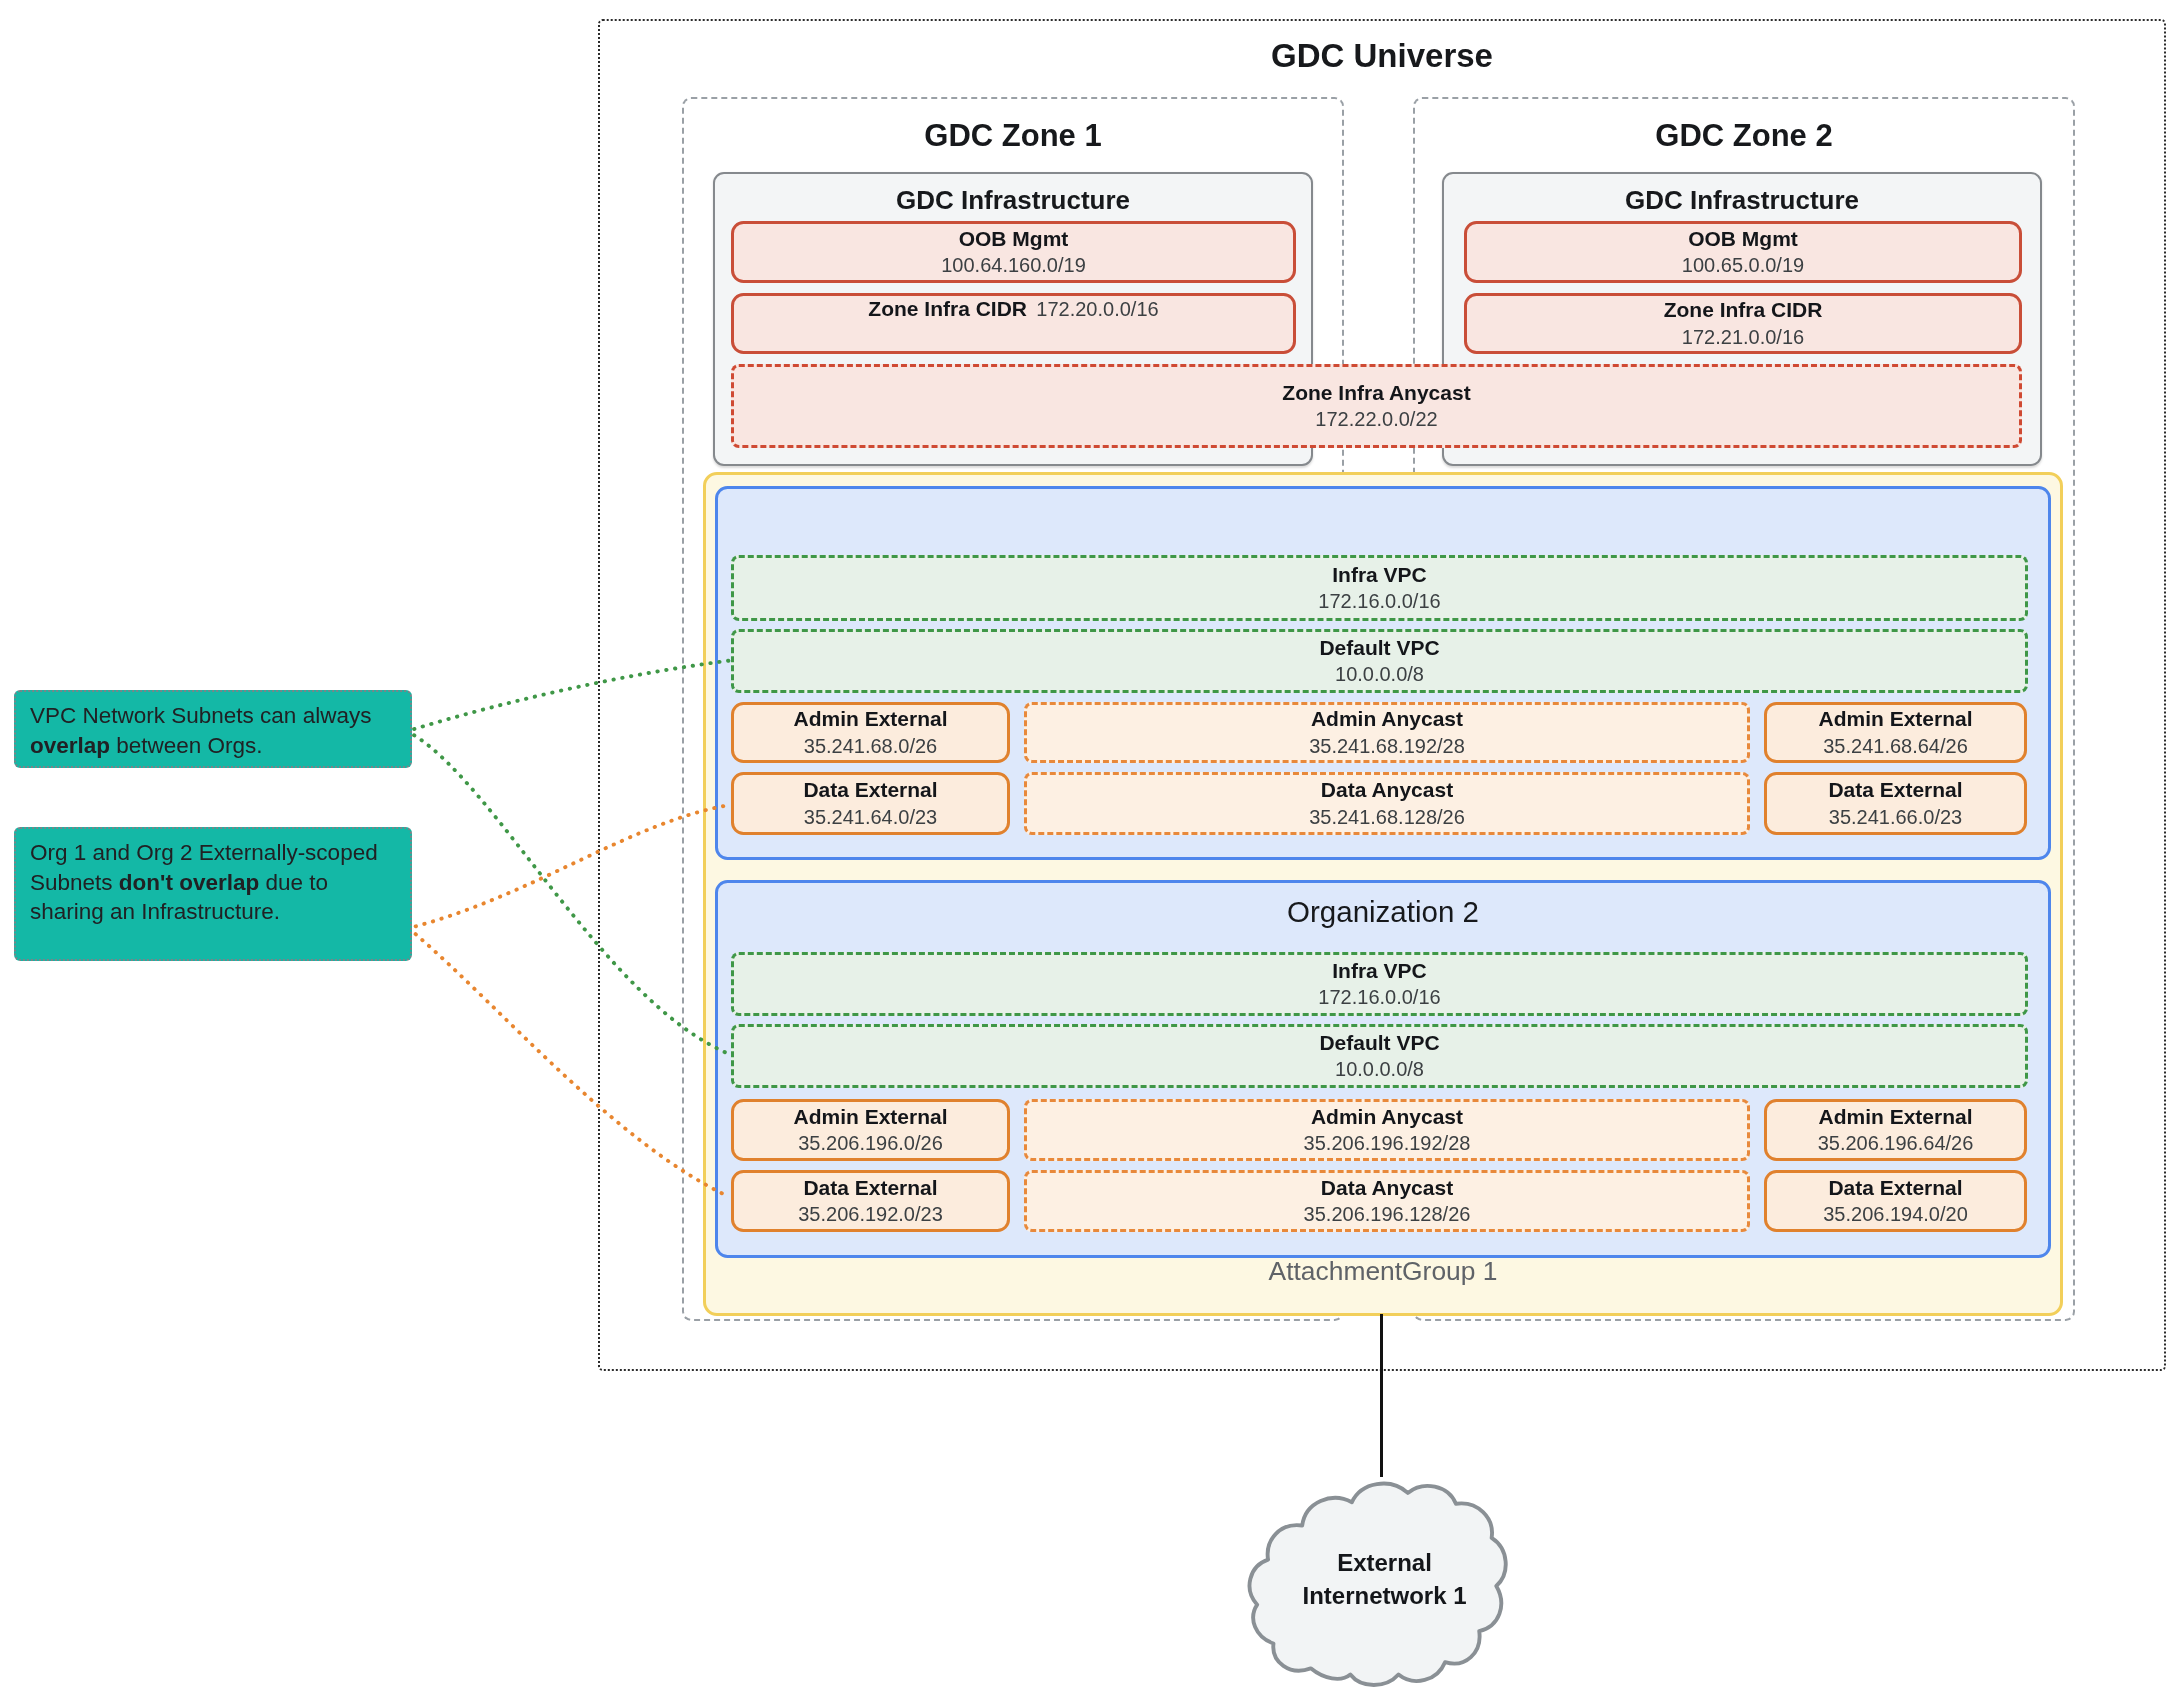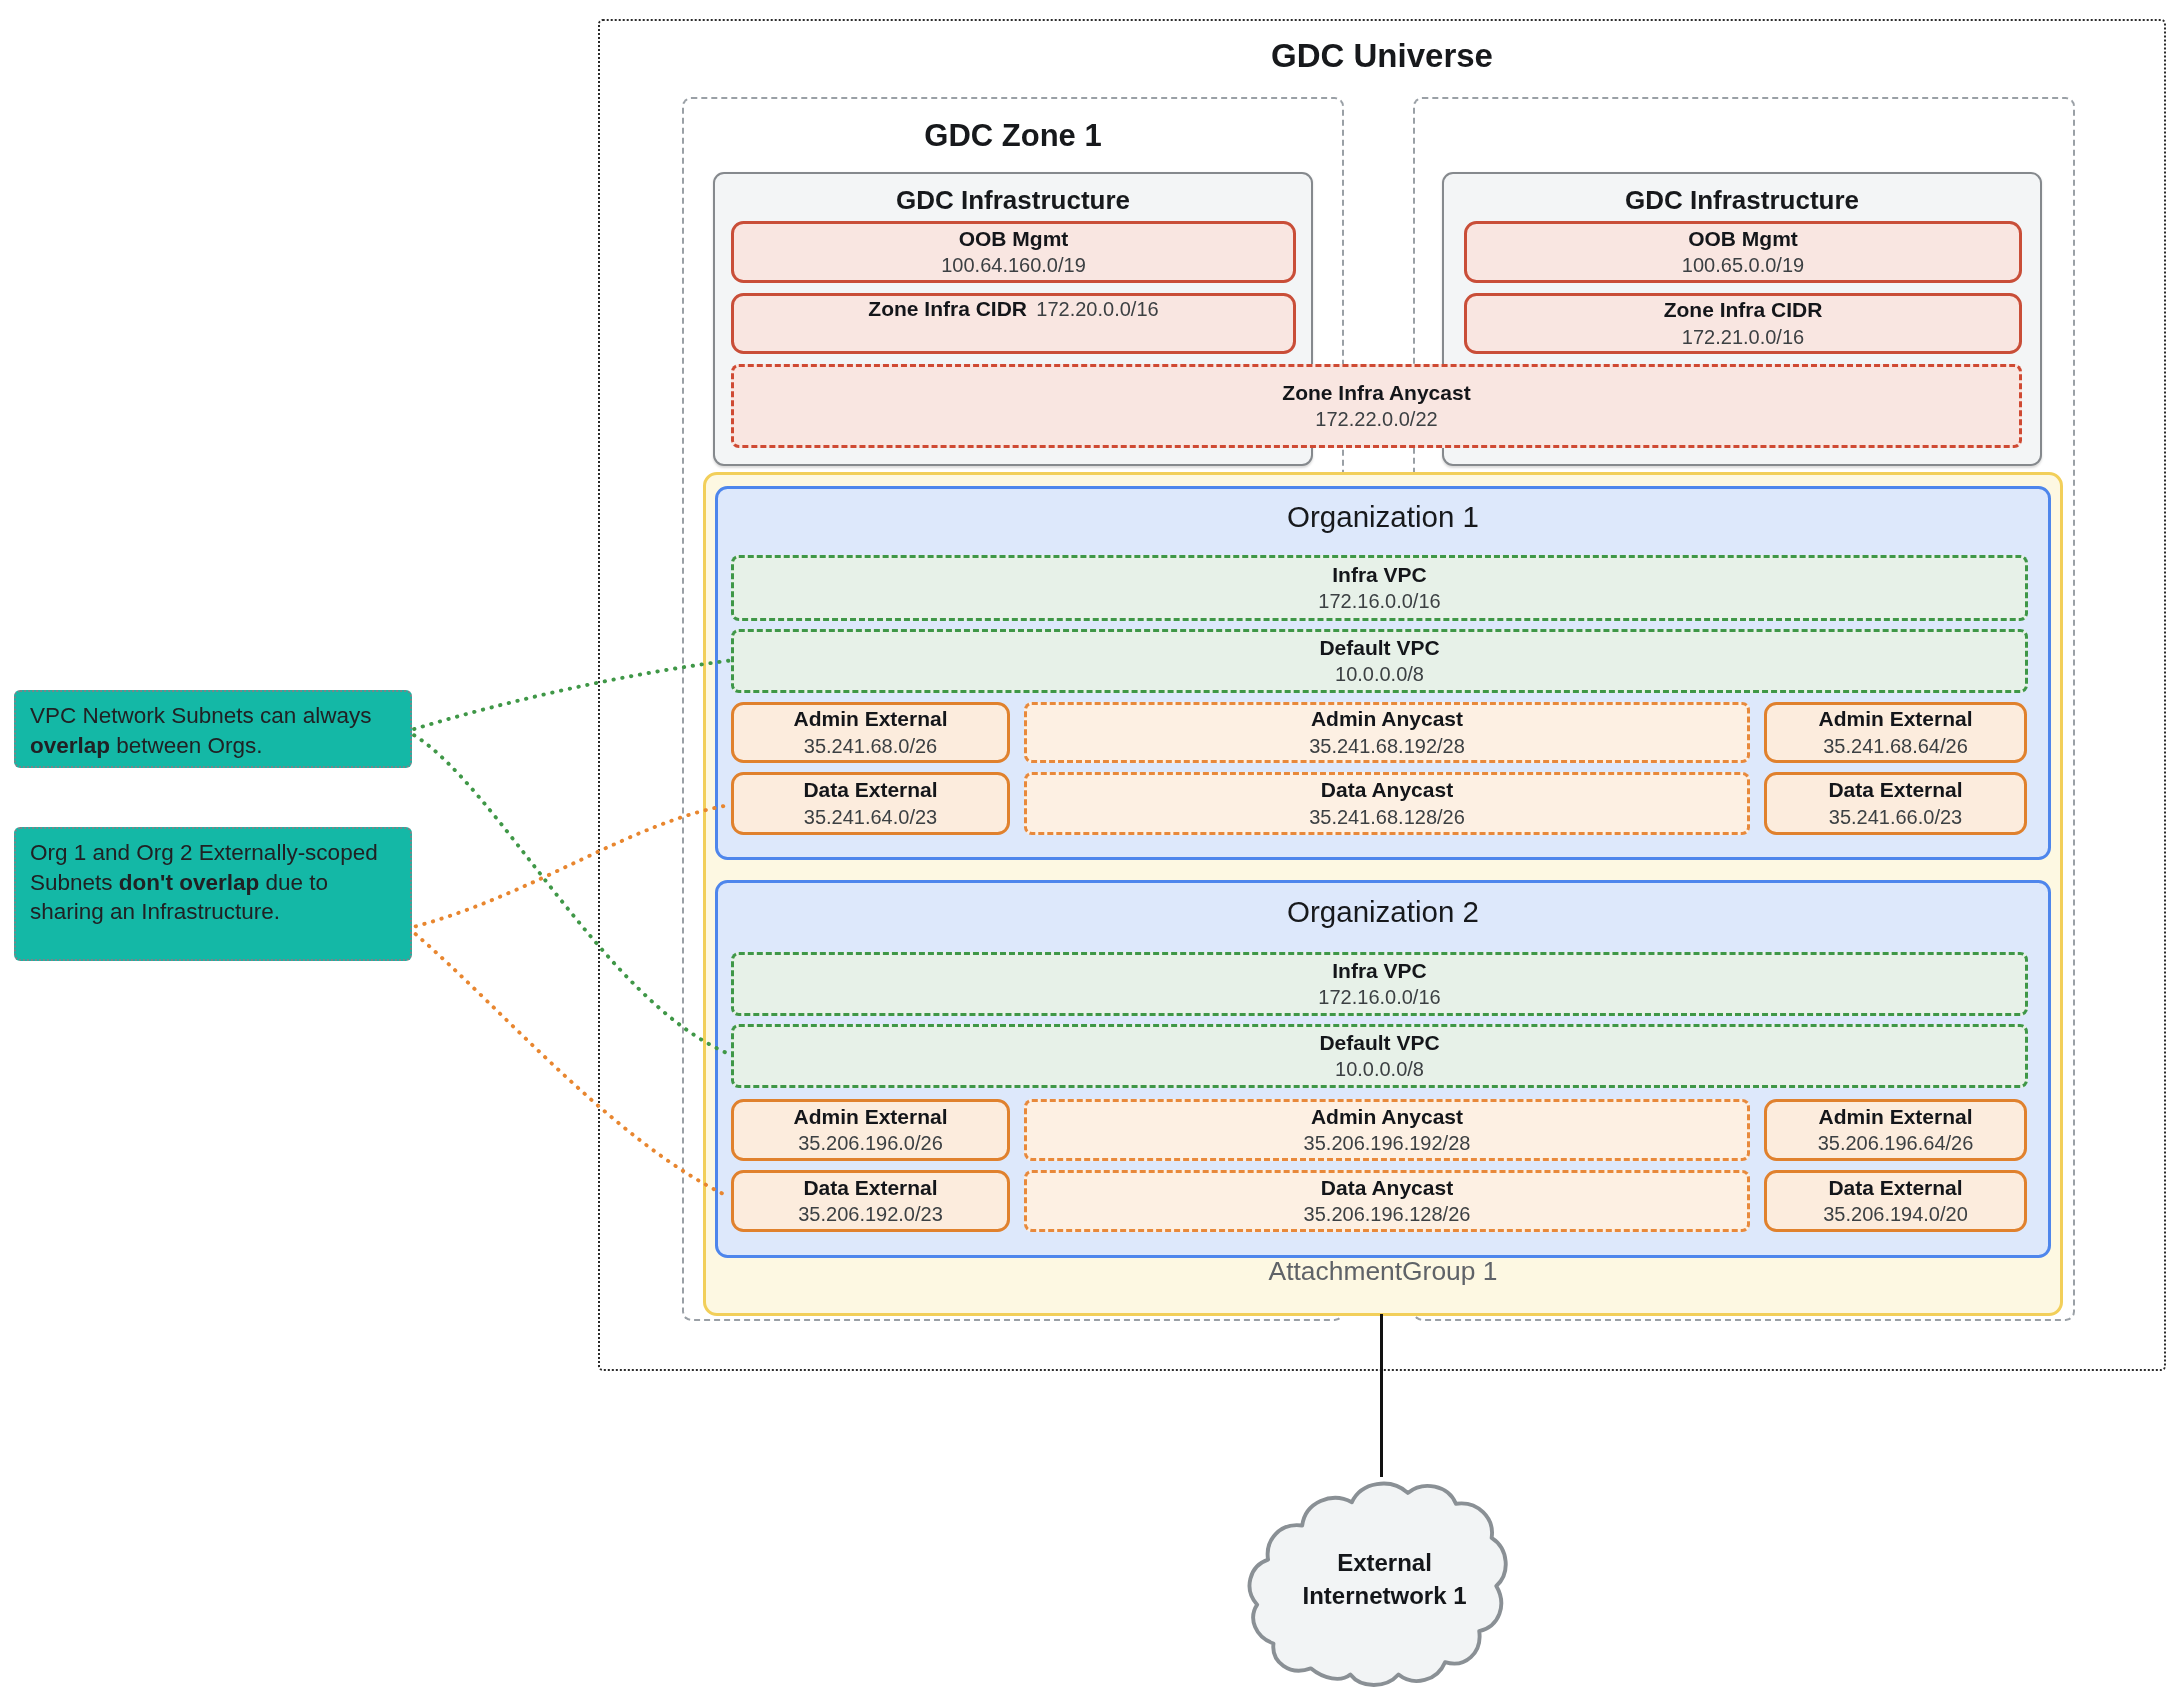--- a/index.html
+++ b/index.html
@@ -46,20 +46,21 @@
 <body>
 
 <div id="page">
 
   <div class="abs universe" style="left:598px; top:19.4px; width:1568px; height:1352px;"></div>
   <div class="abs universe-title" style="left:598px; top:37px; width:1568px;">GDC Universe</div>
 
   <div class="abs zone" style="left:682px; top:97px; width:662px; height:1224px;"></div>
   <div class="abs zone" style="left:1413px; top:97px; width:662px; height:1224px;"></div>
   <div class="abs zone-title" style="left:682px; top:118px; width:662px;">GDC Zone 1</div>
+  <div class="abs zone-title" style="left:1413px; top:118px; width:662px;">GDC Zone 2</div>
 
   <div class="abs infra" style="left:713px; top:172px; width:600px; height:294px;"></div>
   <div class="abs infra" style="left:1442px; top:172px; width:600px; height:294px;"></div>
   <div class="abs infra-title" style="left:713px; top:185px; width:600px;">GDC Infrastructure</div>
   <div class="abs infra-title" style="left:1442px; top:185px; width:600px;">GDC Infrastructure</div>
 
   <div class="abs card red-solid" style="left:731px; top:221px; width:565px; height:62px;">
     <div class="b">OOB Mgmt</div>
     <div class="v">100.64.160.0/19</div>
   </div>
@@ -80,21 +81,20 @@
   <div class="abs card red-dashed" style="left:731px; top:364px; width:1291px; height:84px;">
     <div class="b">Zone Infra Anycast</div>
     <div class="v">172.22.0.0/22</div>
   </div>
 
   <div class="abs yellowbox" style="left:703px; top:472px; width:1360px; height:844px;">
     <div class="ag-label" style="position:absolute; bottom:26px; left:0;">AttachmentGroup 1</div>
   </div>
 
   <div class="abs orgbox" style="left:715px; top:486px; width:1336px; height:374px;"></div>
-  <div class="abs org-title" style="left:715px; top:500px; width:1336px;">Organization 1</div>
 
   <div class="abs card green-dashed" style="left:731px; top:555px; width:1297px; height:66px;">
     <div class="b">Infra VPC</div>
     <div class="v">172.16.0.0/16</div>
   </div>
   <div class="abs card green-dashed" style="left:731px; top:629px; width:1297px; height:64px;">
     <div class="b">Default VPC</div>
     <div class="v">10.0.0.0/8</div>
   </div>
 

